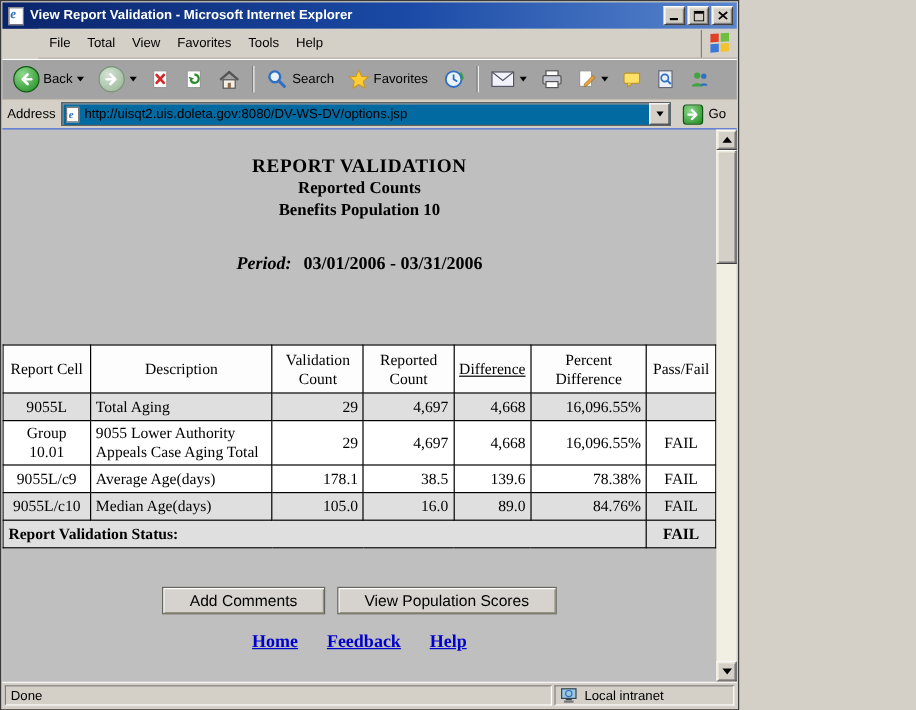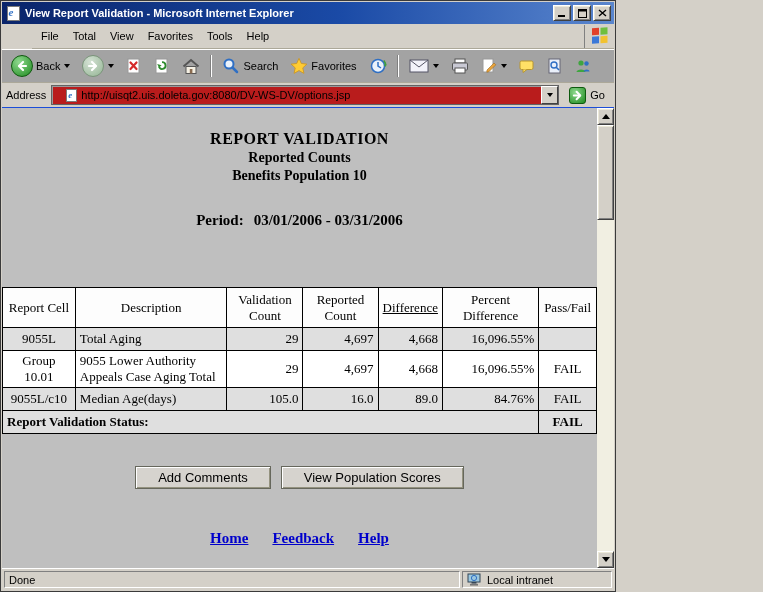--- a/index.html
+++ b/index.html
@@ -40,39 +40,39 @@
   .navcirc { width:22px; height:22px; border-radius:50%; display:flex; align-items:center; justify-content:center; }
   .navcirc.green { background:radial-gradient(circle at 35% 30%, #8FD98F, #1E8A1E); border:1px solid #0E5A0E; }
   .navcirc.gray  { background:radial-gradient(circle at 35% 30%, #D5E2D5, #93B493); border:1px solid #7A947A; }
   .dd { width:0; height:0; border-left:3px solid transparent; border-right:3px solid transparent; border-top:4px solid #000; margin-left:1px; }
   .sep { width:2px; height:22px; margin:0 3px; border-left:1px solid #808080; border-right:1px solid #fff; }
 
   
   .addressbar { height:25px; flex:0 0 25px; display:flex; align-items:center; gap:5px; padding:2px 4px;
                 border-bottom:1px solid #1d4ed8; background:#D4D0C8; }
   .addr-label { font-size:11px; color:#000; }
-  .addr-field { flex:1; height:20px; background:#b91c1c; border:1px solid #636363;
-                box-shadow:inset 1px 1px 0 #9a9a9a; display:flex; align-items:center; padding-left:14px; }
+  .addr-field { flex:1; height:20px; background:#0369a1; border:1px solid #636363;
+                box-shadow:inset 1px 1px 0 #9a9a9a; display:flex; align-items:center; padding-left:3px; }
   .addr-text { flex:1; font-size:11px; color:#000; white-space:nowrap; overflow:hidden; margin-left:4px; }
   .addr-dd { width:17px; height:18px; display:flex; align-items:center; justify-content:center;
              background:#D4D0C8; border:1px solid; border-color:#fff #404040 #404040 #fff; }
   .addr-dd .tri { width:0; height:0; border-left:3.5px solid transparent; border-right:3.5px solid transparent; border-top:4px solid #000; }
   .go-btn { display:flex; align-items:center; gap:4px; padding:1px 5px; }
   .gocirc { width:17px; height:17px; border-radius:3px; background:radial-gradient(circle at 35% 30%, #8FD98F, #1E8A1E);
             border:1px solid #0E5A0E; display:flex; align-items:center; justify-content:center; }
   .go-label { font-size:11px; }
 
   
   .content { flex:1; position:relative; background:#BFBFBF; overflow:hidden; }
   .content-inner { position:absolute; left:0; top:0; right:17px; bottom:0; text-align:center;
                    font-family:"Liberation Serif", serif; color:#000; padding-top:22px; }
   .h1 { font-size:16px; font-weight:bold; letter-spacing:0.5px; }
   .h2 { font-size:14px; font-weight:bold; margin-top:2px; }
   .period { font-size:15px; font-weight:bold; margin-top:28px; }
-  .period .plabel { margin-right:10px; }
+  .period .plabel { margin-right:10px;font-style:italic; }
 
   table.report { margin:58px auto 0; border-collapse:collapse; font-size:13px; background:#fff; }
   table.report th, table.report td { border:1px solid #000; padding:2px 4px; font-weight:normal; }
   table.report th { height:40px; background:#FDFDFD; }
   tr.shaded td { background:#DFDFDF; }
   td.c-cell { width:74px; text-align:center; }
   td.c-desc { width:164px; text-align:left; padding-left:6px; }
   td.c-num  { width:78px; text-align:right; padding-right:8px; }
   td.c-dif  { width:64px; text-align:right; padding-right:8px; }
   td.c-pct  { width:100px; text-align:right; padding-right:10px; }
@@ -82,21 +82,21 @@
   tr.datarow td { height:23px; }
   tr.footer td { height:23px; font-weight:bold; }
   tr.footer .flabel { text-align:left; padding-right:8px; }
   tr.footer .fval { text-align:center; }
 
   .btnrow { margin-top:32px; display:flex; justify-content:center; gap:10px; }
   .winbtn { font:13px "Liberation Sans", sans-serif; color:#000; height:23px; padding:0 22px;
             background:#D6D3CE; border:1px solid #66675C;
             box-shadow:inset 1px 1px 0 #FFFFFF, inset -1px -1px 0 #94927F; cursor:default; }
 
-  .links { margin-top:40px; }
+  .links { margin-top:14px; }
   .links a { font-family:"Liberation Serif", serif; font-size:15px; font-weight:bold; color:#0000CC;
              text-decoration:underline; margin:0 10px; }
 
   
   .scrollbar { position:absolute; top:0; right:0; bottom:0; width:17px; background:#F1EFE2; }
   .sb-btn { position:absolute; left:0; width:17px; height:17px; background:#D4D0C8;
             border:1px solid; border-color:#fff #404040 #404040 #fff;
             box-shadow:inset 1px 1px 0 #ECE9D8, inset -1px -1px 0 #808080;
             display:flex; align-items:center; justify-content:center; }
   .sb-up { top:0; } .sb-down { bottom:0; }
@@ -320,20 +320,29 @@
         </tr>
         <tr class="datarow">
           <td class="c-cell">Group 10.01</td>
           <td class="c-desc">9055 Lower Authority Appeals Case Aging Total</td>
           <td class="c-num">29</td>
           <td class="c-num">4,697</td>
           <td class="c-dif">4,668</td>
           <td class="c-pct">16,096.55%</td>
           <td class="c-pf">FAIL</td>
         </tr>
+        <tr class="datarow">
+          <td class="c-cell">9055L/c9</td>
+          <td class="c-desc">Average Age(days)</td>
+          <td class="c-num">178.1</td>
+          <td class="c-num">38.5</td>
+          <td class="c-dif">139.6</td>
+          <td class="c-pct">78.38%</td>
+          <td class="c-pf">FAIL</td>
+        </tr>
         <tr class="datarow shaded">
           <td class="c-cell">9055L/c10</td>
           <td class="c-desc">Median Age(days)</td>
           <td class="c-num">105.0</td>
           <td class="c-num">16.0</td>
           <td class="c-dif">89.0</td>
           <td class="c-pct">84.76%</td>
           <td class="c-pf">FAIL</td>
         </tr>
         <tr class="footer shaded">

